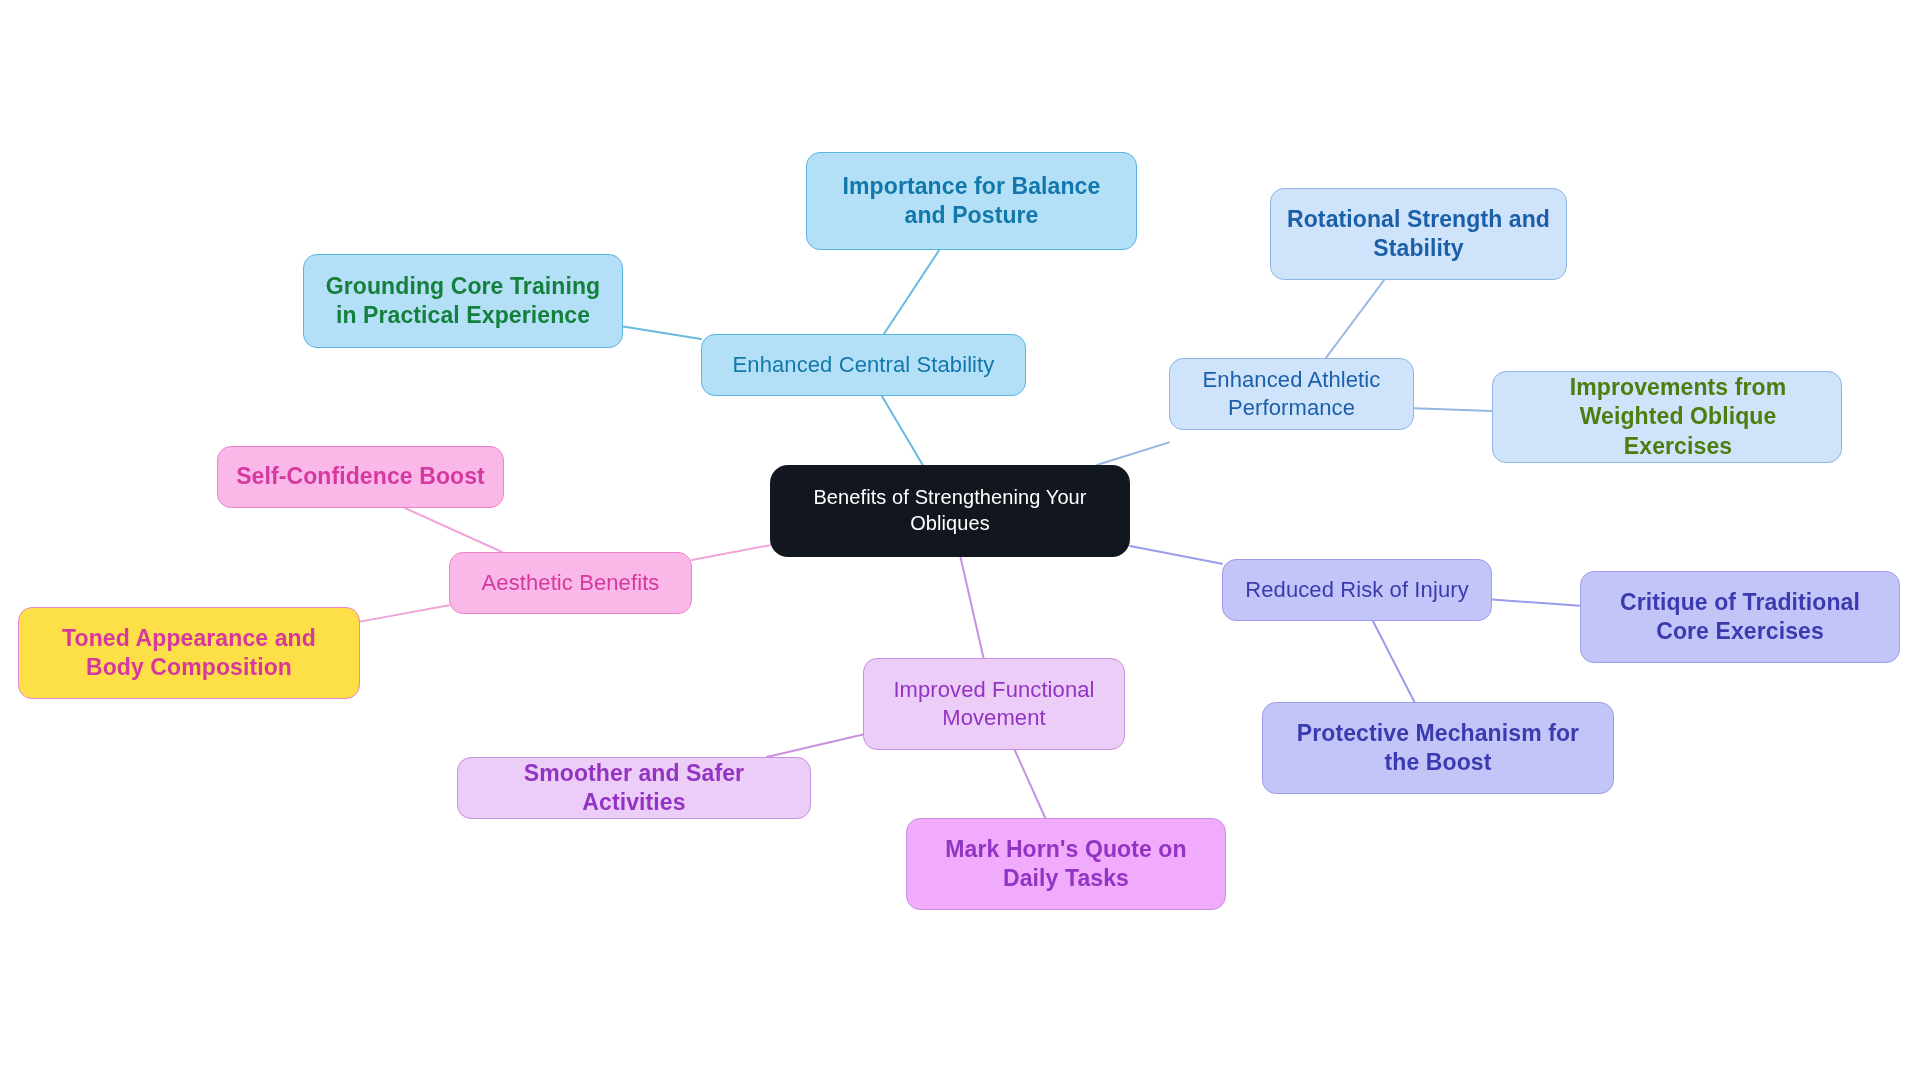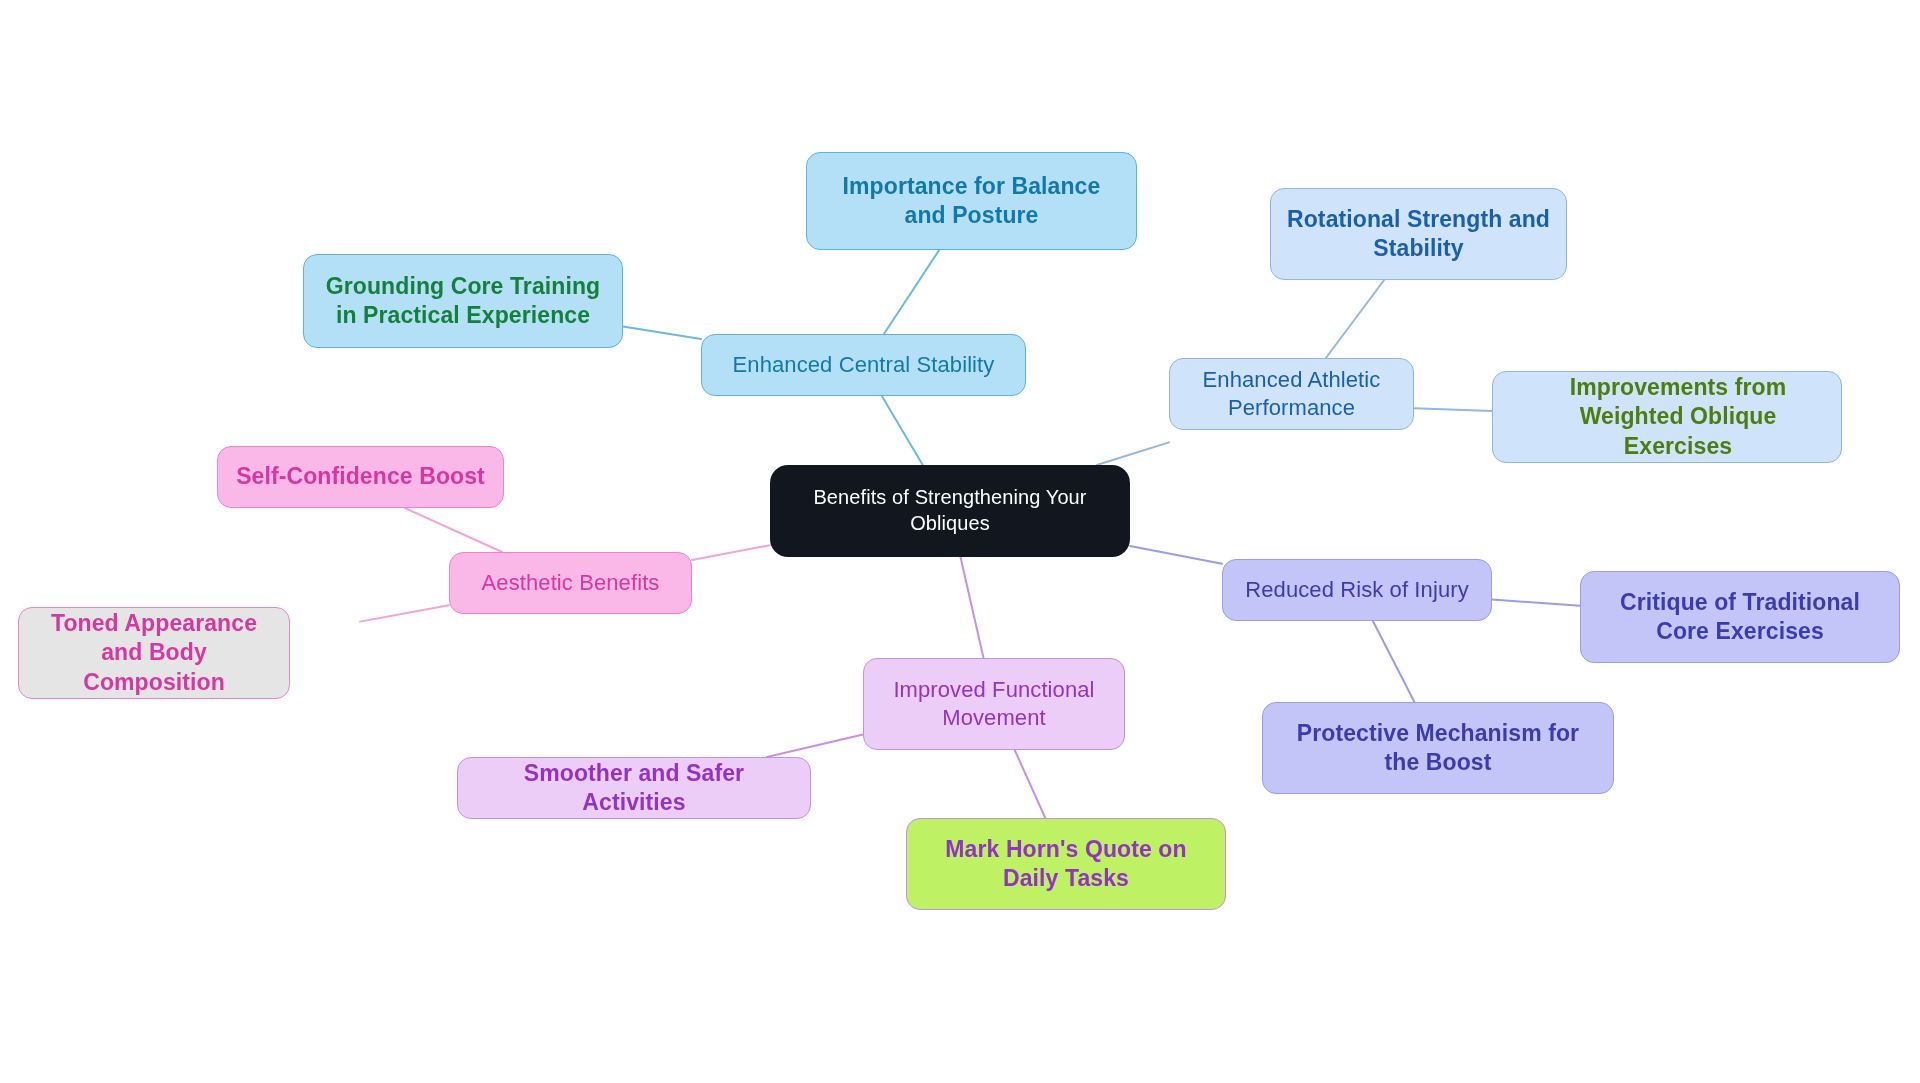--- a/index.html
+++ b/index.html
@@ -102,26 +102,26 @@
       </div>
       <div class="node node-l2" style="left: 1262px; top: 702px; width: 352px; height: 92px; background: rgb(195, 196, 248); border-color: rgb(154, 156, 236); color: rgb(59, 59, 176);">
         <span class="node-label">Protective Mechanism for the Boost</span>
       </div>
       <div class="node node-l1" style="left: 863px; top: 658px; width: 262px; height: 92px; background: rgb(236, 205, 247); border-color: rgb(201, 143, 224); color: rgb(147, 51, 196);">
         <span class="node-label">Improved Functional Movement</span>
       </div>
       <div class="node node-l2" style="left: 457px; top: 757px; width: 354px; height: 62px; background: rgb(236, 205, 247); border-color: rgb(201, 143, 224); color: rgb(147, 51, 196);">
         <span class="node-label">Smoother and Safer Activities</span>
       </div>
-      <div class="node node-l2" style="left: 906px; top: 818px; width: 320px; height: 92px; background: #bef264; border-color: rgb(201, 143, 224); color: rgb(147, 51, 196);">
+      <div class="node node-l2" style="left: 906px; top: 818px; width: 320px; height: 92px; background: #f0abfc; border-color: rgb(201, 143, 224); color: rgb(147, 51, 196);">
         <span class="node-label">Mark Horn's Quote on Daily Tasks</span>
       </div>
       <div class="node node-l1" style="left: 449px; top: 552px; width: 243px; height: 62px; background: rgb(249, 184, 232); border-color: rgb(237, 130, 207); color: rgb(214, 56, 159);">
         <span class="node-label">Aesthetic Benefits</span>
       </div>
       <div class="node node-l2" style="left: 193px; top: 446px; width: 287px; height: 62px; background: rgb(249, 184, 232); border-color: rgb(237, 130, 207); color: rgb(214, 56, 159); margin-left: 24px;">
         <span class="node-label">Self-Confidence Boost</span>
       </div>
-      <div class="node node-l2" style="left: 18px; top: 607px; width: 272px; height: 92px; background: #e5e5e5; border-color: rgb(237, 130, 207); color: rgb(214, 56, 159);">
+      <div class="node node-l2" style="left: 18px; top: 607px; width: 342px; height: 92px; background: #fde047; border-color: rgb(237, 130, 207); color: rgb(214, 56, 159);">
         <span class="node-label">Toned Appearance and Body Composition</span>
       </div>
     </div>
 </div>
 
 </body></html>

